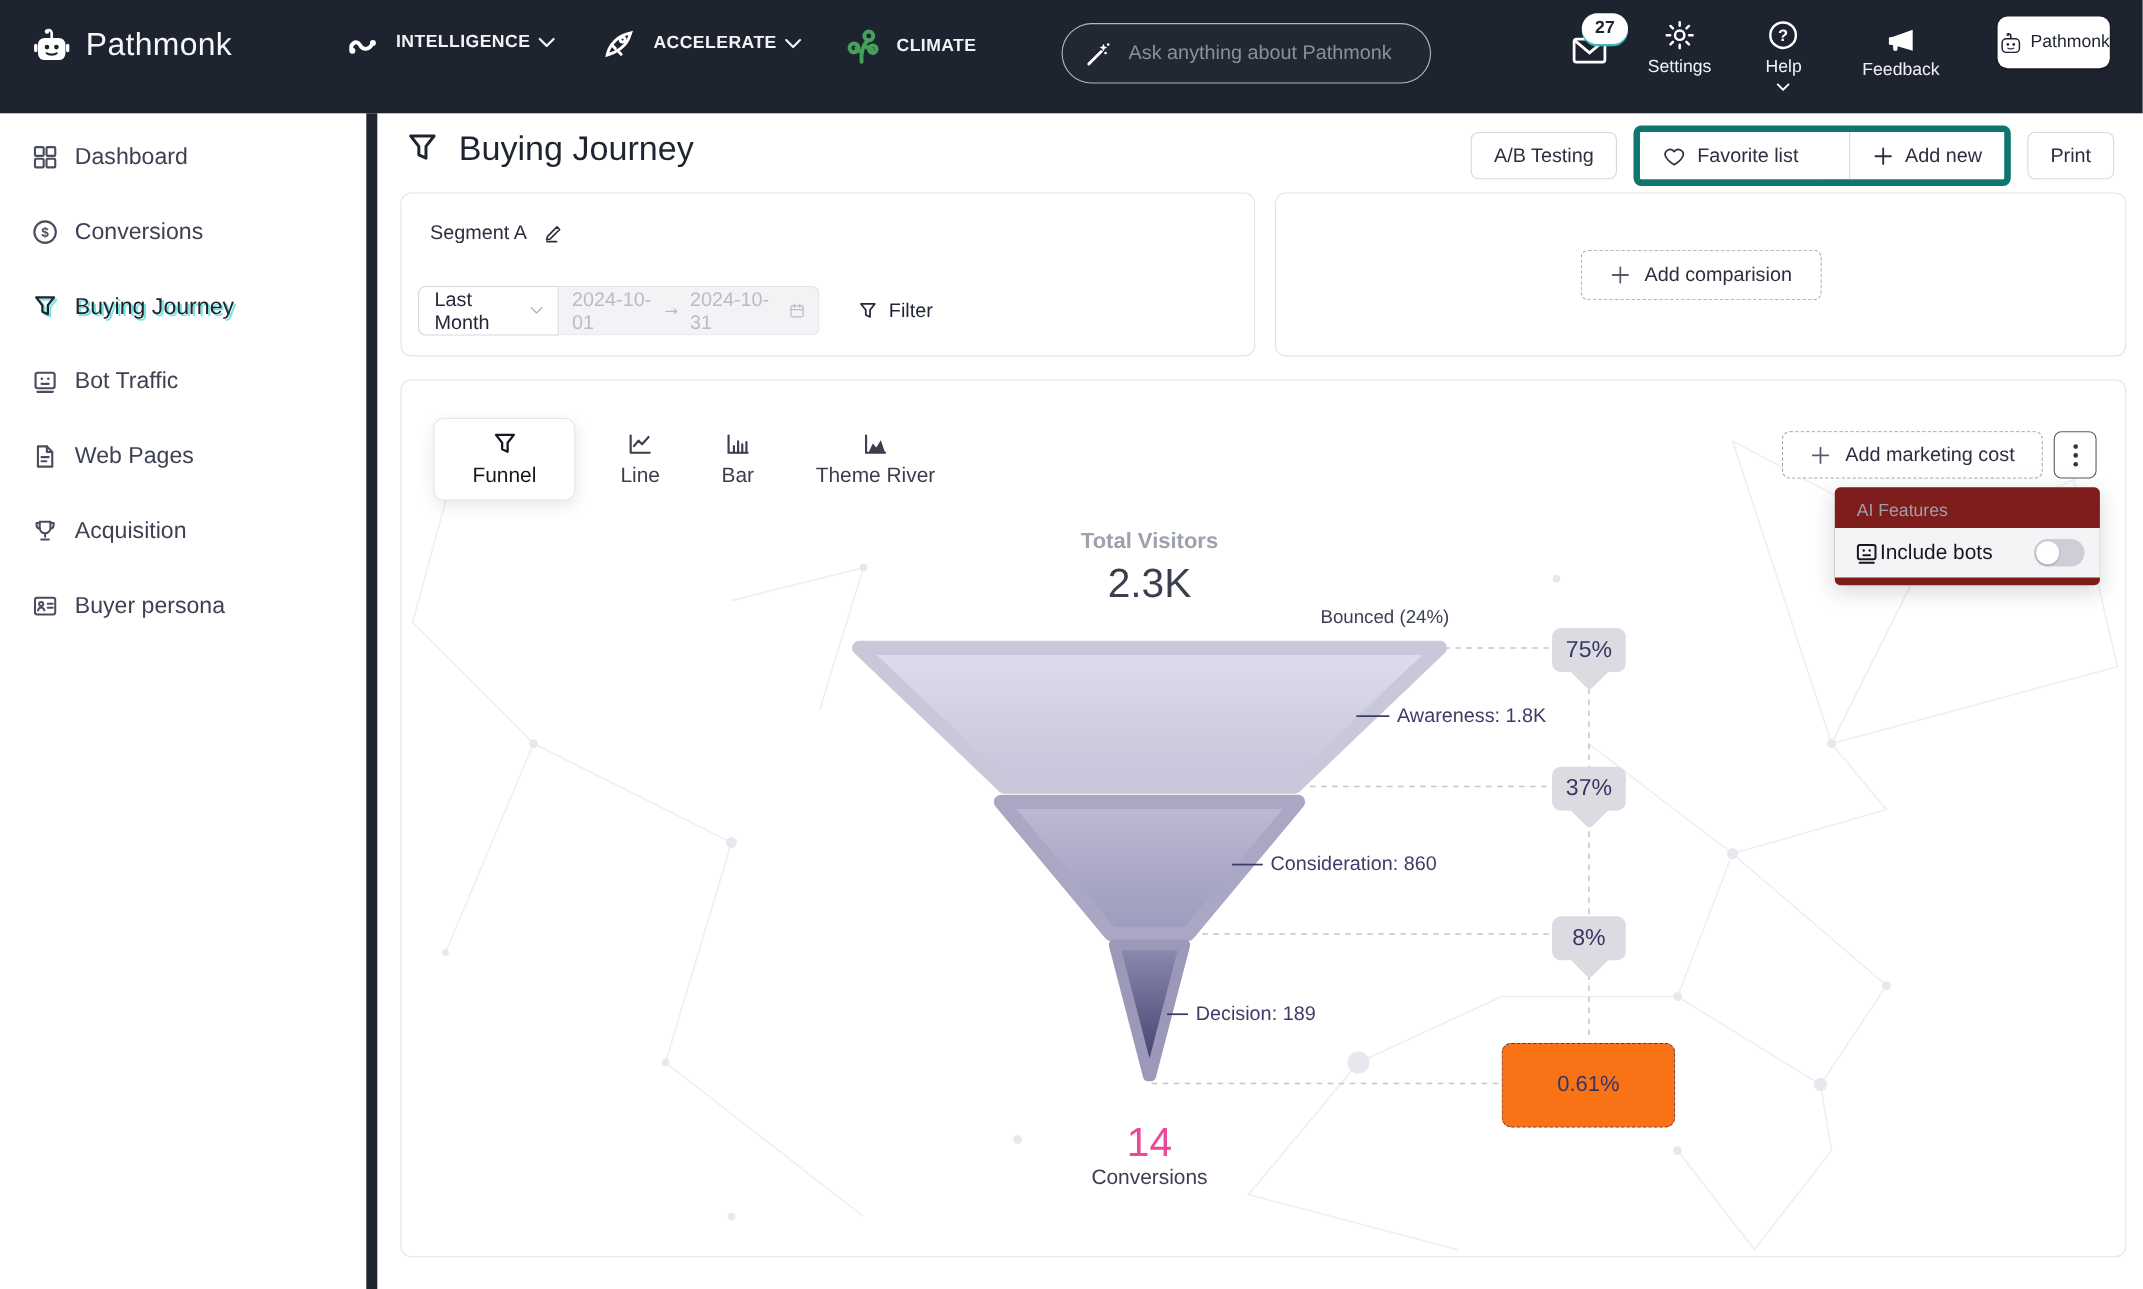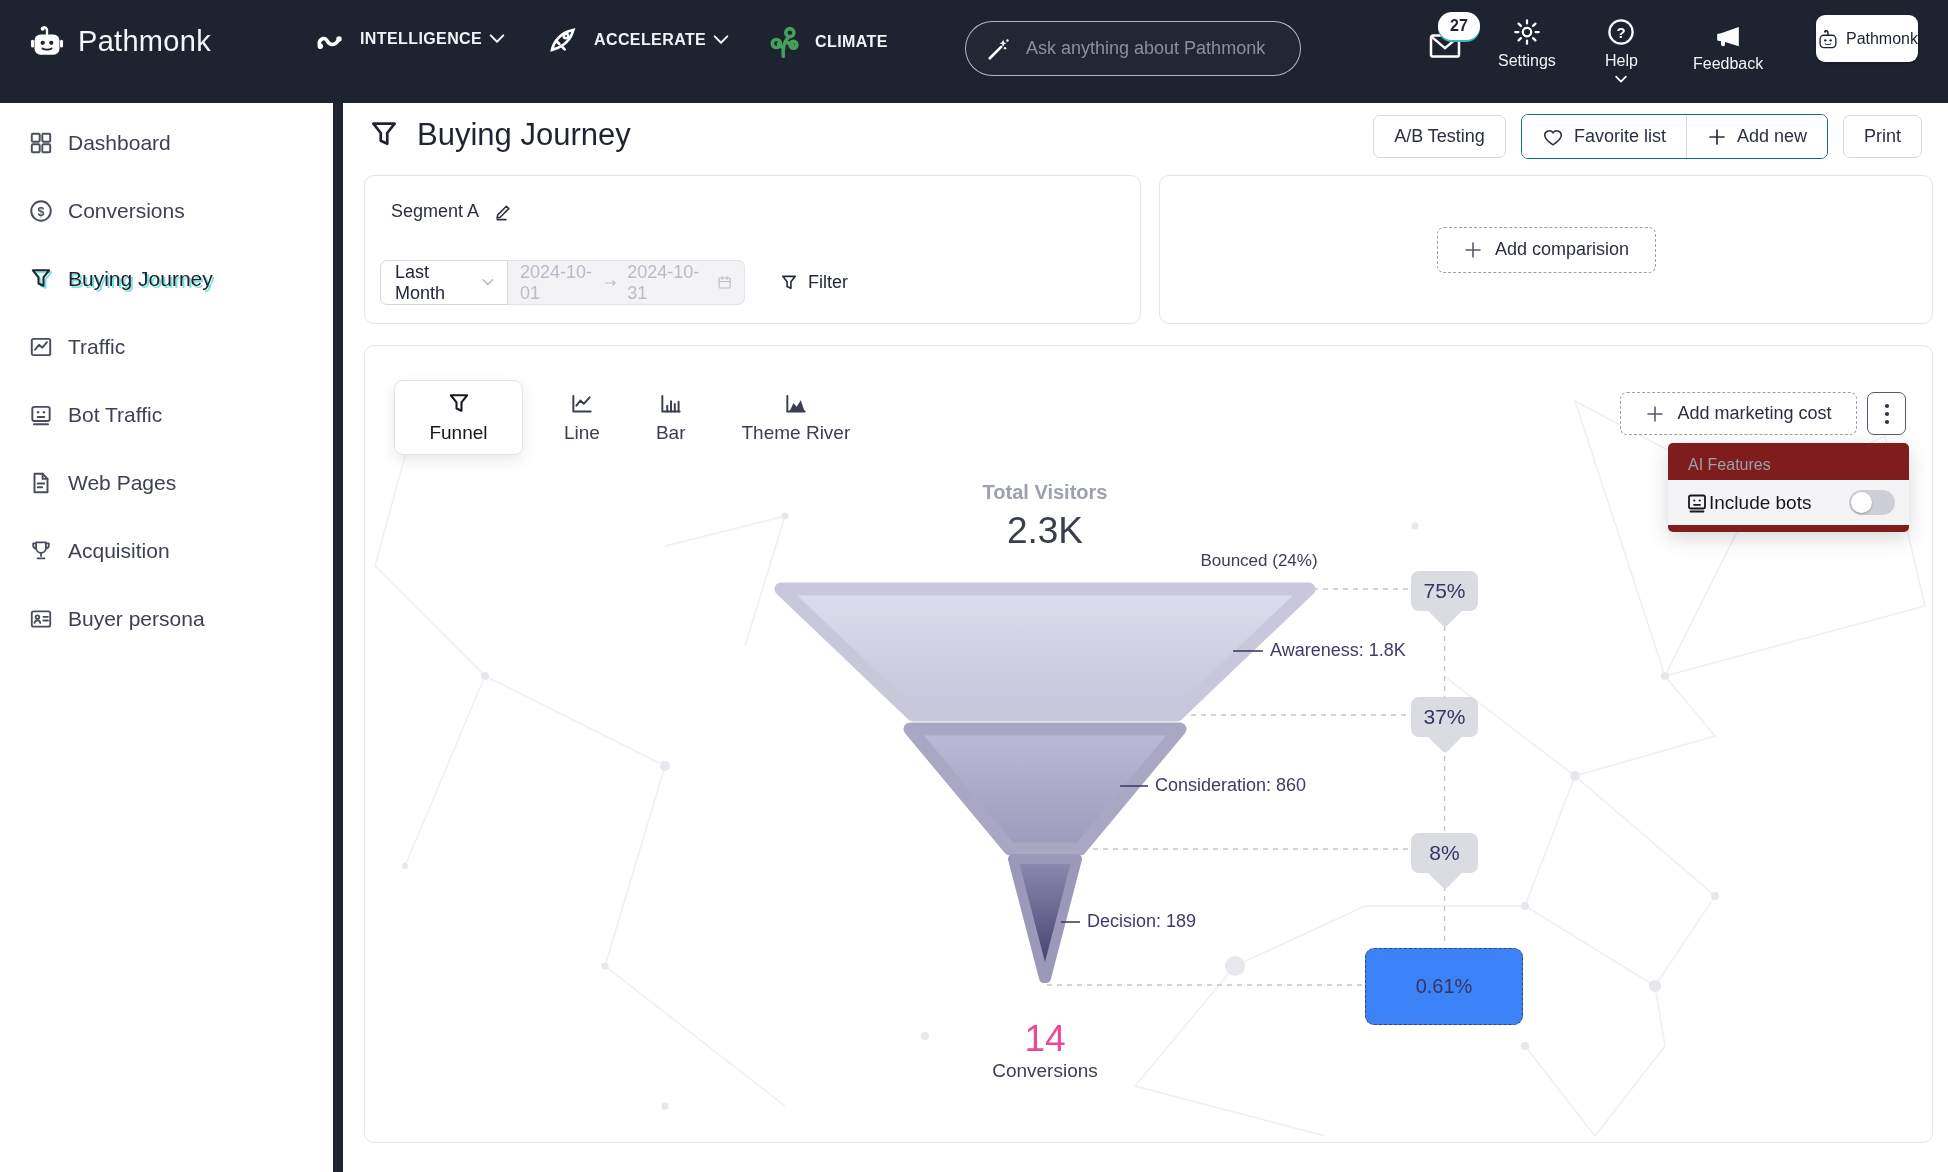--- a/index.html
+++ b/index.html
@@ -31,21 +31,21 @@
   .side-item.active { color:#20242f; font-weight:500; text-shadow:2px 2px 0 rgba(92,224,221,.85); }
   .side-item.active .sicon { color:#20242f; filter:drop-shadow(2px 2px 0 rgba(92,224,221,.85)); }
   .side-divider { position:absolute; left:333px; top:103px; width:10px; height:1069px; background:#20242f; z-index:45; }
 
   
   .main { position:absolute; left:343px; top:103px; width:1605px; height:1069px; background:#fff; }
   .page-header { position:absolute; left:24px; top:14px; display:flex; align-items:center; gap:16px; color:#1f2430; }
   .page-title { font-size:31px; font-weight:500; }
   .hdr-buttons { position:absolute; right:26px; top:11px; display:flex; align-items:center; gap:15px; }
   .btn { background:#fff; border:1px solid #d7d7e0; border-radius:7px; height:43px; display:flex; align-items:center; justify-content:center; gap:10px; font-size:18px; color:#2b2f3e; padding:0 20px; cursor:pointer; }
-  .btn-group { display:flex; border:1px solid #0f766e; border-radius:7px; overflow:hidden; }
+  .btn-group { display:flex; border:6px solid #0f766e; border-radius:7px; overflow:hidden;gap:26px; }
   .btn-group .btn { border:none; border-radius:0; }
   .btn-group .btn + .btn { border-left:1px solid #d7d7e0; }
 
   .card { position:absolute; background:#fff; border:1px solid #e3e3ec; border-radius:10px; }
   .segment-card { left:21px; top:72px; width:777px; height:149px; }
   .segment-name-row { position:absolute; left:26px; top:25px; display:flex; align-items:center; gap:14px; font-size:18px; color:#2b2f3e; }
   .seg-controls { position:absolute; left:15px; top:84px; display:flex; align-items:center; height:45px; }
   .seg-select { width:128px; height:45px; border:1px solid #d7d7e0; border-radius:7px 0 0 7px; display:flex; align-items:center; justify-content:space-between; padding:0 12px 0 14px; font-size:18px; color:#23273a; background:#fff; cursor:pointer; }
   .seg-dates { width:237px; height:45px; background:#f3f3f6; border:1px solid #e3e3ec; border-left:none; border-radius:0 7px 7px 0; display:flex; align-items:center; gap:10px; padding:0 12px; font-size:18px; color:#b9bcc7; }
   .seg-filter { display:flex; align-items:center; gap:9px; margin-left:34px; font-size:18px; color:#23273a; cursor:pointer; }
@@ -78,21 +78,21 @@
   .total-label { left:580px; top:135px; width:200px; text-align:center; font-size:20px; font-weight:700; color:#9ca1ab; }
   .total-value { left:580px; top:164px; width:200px; text-align:center; font-size:37px; color:#3a3f4e; }
   .bounced-label { left:794px; top:205px; width:200px; text-align:center; font-size:17px; color:#3c4152; }
   .stage-label { font-size:18px; color:#3f3b68; white-space:nowrap; }
   .stage-label-0 { left:905px; top:294px; }
   .stage-label-1 { left:790px; top:429px; }
   .stage-label-2 { left:722px; top:565px; }
   .pct-badge { left:1046px; width:67px; height:40px; background:#dbdbe2; border-radius:8px; color:#393464; font-size:21px; display:flex; align-items:center; justify-content:center; }
   .pct-badge::after { content:""; position:absolute; left:19.5px; bottom:-11px; width:28px; height:28px; background:#dbdbe2; transform:rotate(45deg); border-radius:4px; z-index:-1; }
   .pct-0 { top:225px; } .pct-1 { top:351px; } .pct-2 { top:487px; }
-  .rate-box { left:1000px; top:602px; width:158px; height:77px; border:1.5px dashed #43406e; border-radius:9px; background:#3b82f6; display:flex; align-items:center; justify-content:center; font-size:20px; color:#393464; }
+  .rate-box { left:1000px; top:602px; width:158px; height:77px; border:1.5px dashed #43406e; border-radius:9px; background:#f97316; display:flex; align-items:center; justify-content:center; font-size:20px; color:#393464; }
   .conv-value { left:580px; top:672px; width:200px; text-align:center; font-size:37px; color:#ec4899; }
   .conv-label { left:580px; top:714px; width:200px; text-align:center; font-size:19px; color:#3c4152; }
 </style>
 </head>
 <body>
 
 <div class="stage">
 
   <div class="navbar">
     <div class="brand">
@@ -232,29 +232,20 @@
           <circle cx="12" cy="12" r="9" fill="none" stroke="currentColor" stroke-width="1.8"></circle>
           <text x="12" y="16.3" text-anchor="middle" font-size="11.5" font-weight="700" fill="currentColor" font-family="Liberation Sans, sans-serif">$</text>
         </svg>
       <span>Conversions</span>
     </div>
     <div class="side-item active">
       <svg class="sicon" viewBox="0 0 24 24">
           <path d="M4.5 4h15l-5.2 6.6v7.6l-4.6-2.1v-5.5L4.5 4z" fill="none" stroke="currentColor" stroke-width="1.9" stroke-linejoin="round"></path>
         </svg>
       <span>Buying Journey</span>
-    </div>
-    <div class="side-item">
-      <svg class="sicon" viewBox="0 0 24 24">
-          <g fill="none" stroke="currentColor" stroke-width="1.8" stroke-linejoin="round" stroke-linecap="round">
-            <rect x="3.5" y="4.5" width="17" height="15" rx="1.5"></rect>
-            <polyline points="6.5,14.5 10.2,10 13.2,12.6 17.5,7.5"></polyline>
-          </g>
-        </svg>
-      <span>Traffic</span>
     </div>
     <div class="side-item">
       <svg class="sicon" viewBox="0 0 24 24">
           <g fill="none" stroke="currentColor" stroke-width="1.8" stroke-linecap="round">
             <rect x="4" y="4.5" width="16" height="13" rx="1.8"></rect>
             <path d="M9 13.8h6"></path>
             <path d="M5.5 20.5h13"></path>
           </g>
           <circle cx="9.3" cy="9.5" r="1.1" fill="currentColor"></circle>
           <circle cx="14.7" cy="9.5" r="1.1" fill="currentColor"></circle>

